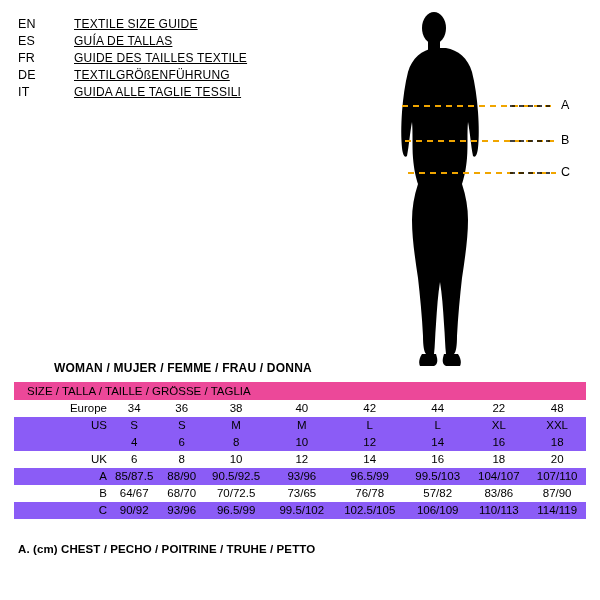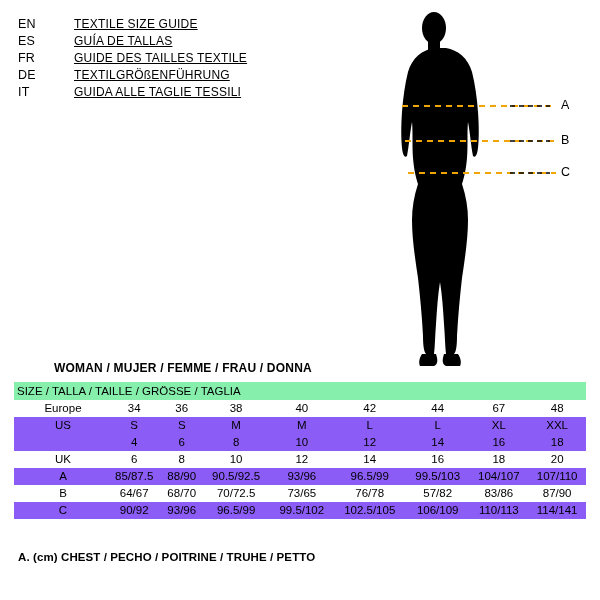--- a/index.html
+++ b/index.html
@@ -87,44 +87,43 @@
     font-size: 11.5px;
   }
   .size-table td {
     padding: 0;
     height: 17px;
     line-height: 17px;
     text-align: center;
     white-space: nowrap;
   }
   .size-table td.rowlabel {
-    text-align: center;
+    text-align: right;
     padding-left: 5px;
     width: 88px;
   }
   .row-head td {
-    background: #86efac;
+    background: #ec4899;
     text-align: left;
-    padding-left: 3px;
+    padding-left: 13px;
     font-size: 11.5px;
     height: 18px;
     line-height: 18px;
   }
   .row-shade td { background: #8b5cf6; }
   .row-plain td { background: #ffffff; }
 
   
   .footnotes {
     position: absolute;
     left: 18px;
     top: 542px;
     font-size: 11.5px;
     font-weight: bold;
     line-height: 15.5px;
-    margin-top: 8px;
   }
   .footnote { letter-spacing: 0.1px; }
 </style>
 </head>
 <body>
 
 <div class="page">
 
   <div class="lang-block">
     <div class="lang-row">
@@ -213,21 +212,21 @@
         <td colspan="9">SIZE / TALLA / TAILLE / GRÖSSE / TAGLIA</td>
       </tr>
       <tr class="row-plain">
         <td class="rowlabel">Europe</td>
         <td>34</td>
         <td>36</td>
         <td>38</td>
         <td>40</td>
         <td>42</td>
         <td>44</td>
-        <td>67</td>
+        <td>22</td>
         <td>48</td>
       </tr>
       <tr class="row-shade">
         <td class="rowlabel">US</td>
         <td>S</td>
         <td>S</td>
         <td>M</td>
         <td>M</td>
         <td>L</td>
         <td>L</td>
@@ -280,21 +279,21 @@
       </tr>
       <tr class="row-shade">
         <td class="rowlabel">C</td>
         <td>90/92</td>
         <td>93/96</td>
         <td>96.5/99</td>
         <td>99.5/102</td>
         <td>102.5/105</td>
         <td>106/109</td>
         <td>110/113</td>
-        <td>114/141</td>
+        <td>114/119</td>
       </tr>
     </tbody>
   </table>
 
   <div class="footnotes">
     <div class="footnote">A. (cm) CHEST / PECHO / POITRINE / TRUHE / PETTO</div>
   </div>
 
 </div>
 

